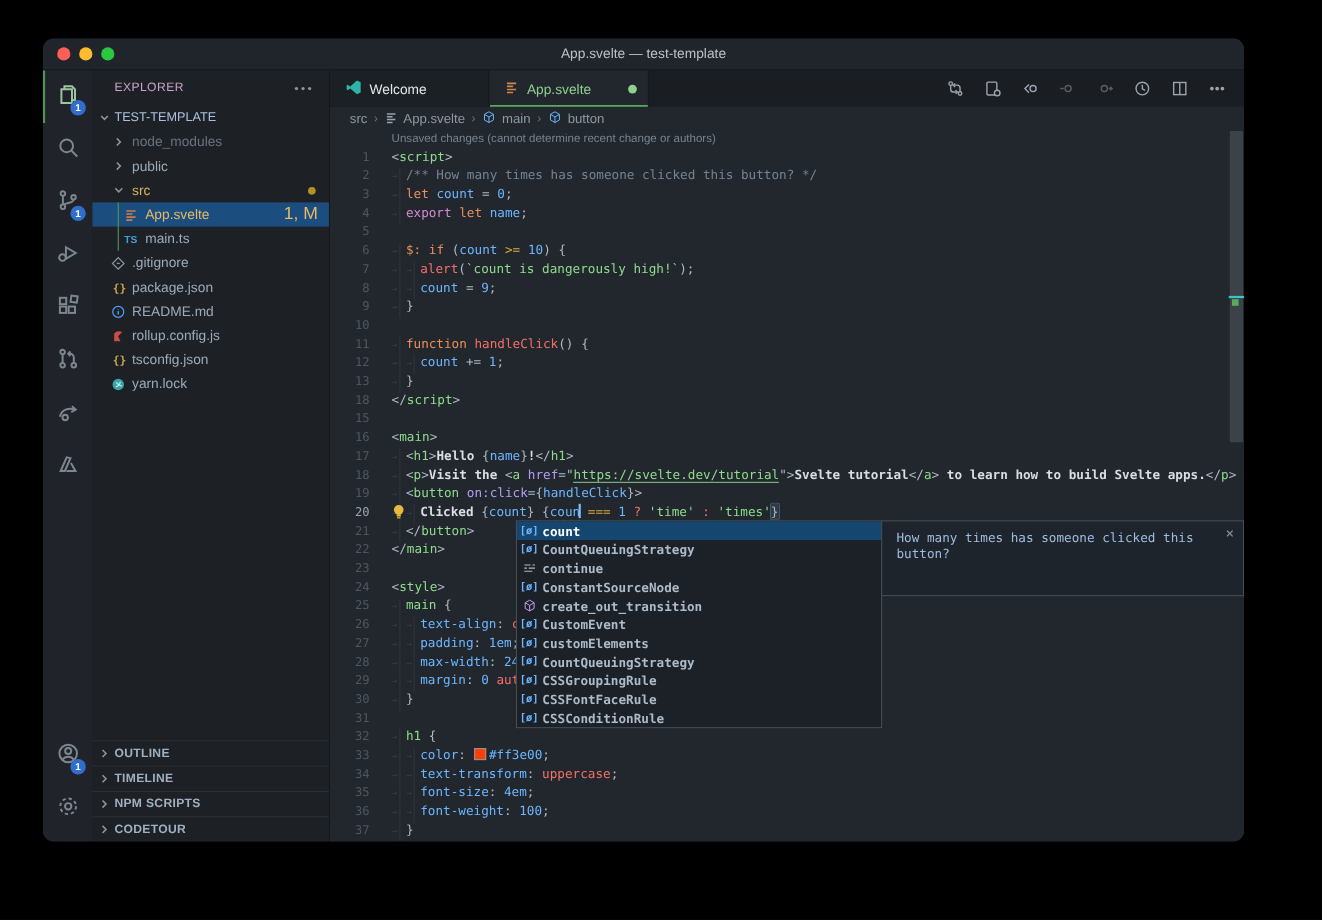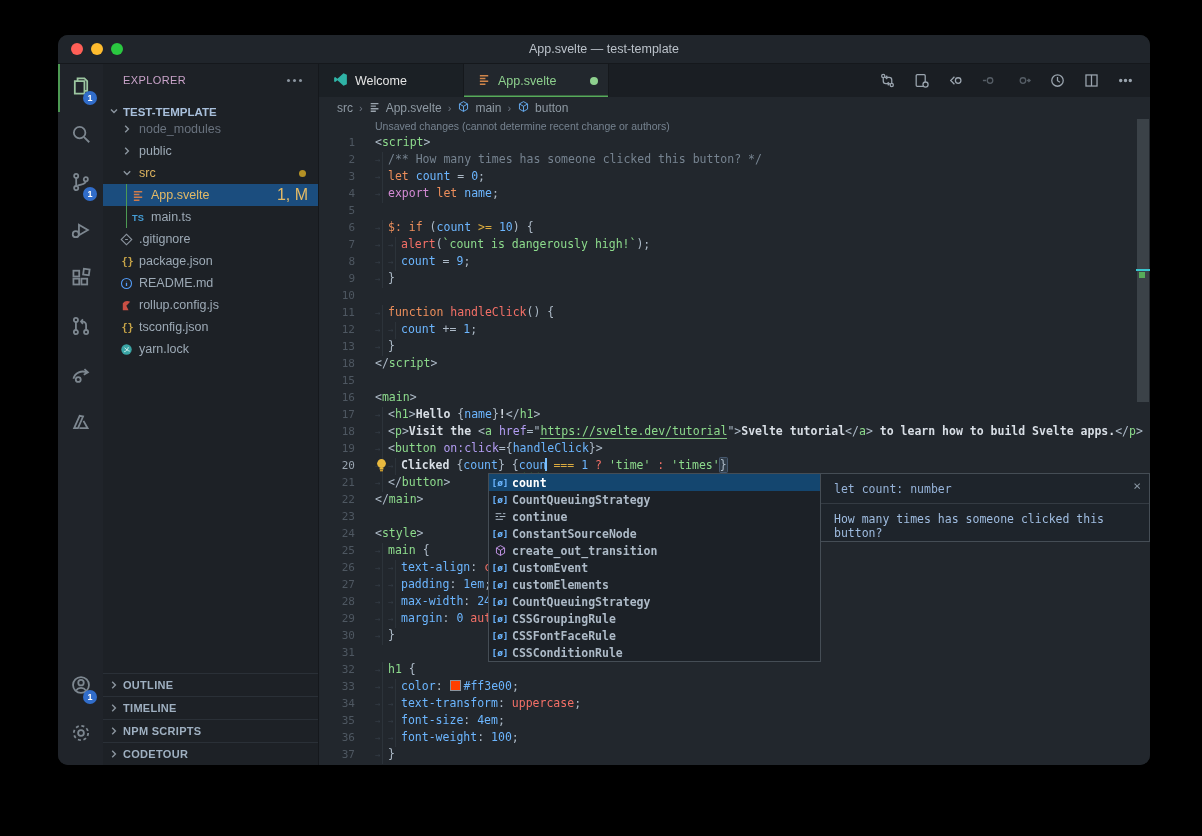--- a/index.html
+++ b/index.html
@@ -1,17 +1,17 @@
 <!DOCTYPE html>
 <html><head>
 <meta charset="utf-8">
 <style>
   html,body{margin:0;padding:0;background:#000;width:1202px;height:836px;overflow:hidden;
     font-family:"Liberation Sans",sans-serif;-webkit-font-smoothing:antialiased;}
-  .win{position:absolute;left:58px;top:35px;width:1092px;height:730px;border-radius:10px;
+  .win{position:absolute;left:39px;top:35px;width:1092px;height:730px;border-radius:10px;
     overflow:hidden;background:#1e2227;box-shadow:0 25px 70px rgba(0,0,0,.85);}
   
   .titlebar{height:28px;background:#20252b;display:flex;align-items:center;justify-content:center;
     position:relative;border-bottom:1px solid #15181c;}
   .lights{position:absolute;left:13px;top:8px;display:flex;gap:8px;}
   .light{width:12px;height:12px;border-radius:50%;}
   .title{font-size:12.5px;color:#bac1c9;}
   
   .body{display:flex;height:701px;}
   
@@ -23,21 +23,21 @@
   .ab-badge{position:absolute;right:6px;bottom:7px;min-width:14px;height:14px;border-radius:8px;
     background:#316dca;color:#fff;font-size:9px;font-weight:700;display:flex;align-items:center;
     justify-content:center;}
   .ab-bottom{position:absolute;bottom:6px;left:0;width:45px;}
   
   .sbar-side{width:215px;background:#1d2126;flex:none;position:relative;border-right:1px solid #15181c;}
   .sb-head{height:32px;display:flex;align-items:center;padding:0 14px 0 20px;}
   .sb-title{font-size:11px;letter-spacing:.4px;color:#c9a3c9;flex:1;}
   .sb-dots{display:flex;gap:3px;cursor:pointer;padding:4px 2px;}
   .sb-dots i{width:3px;height:3px;border-radius:50%;background:#8b959f;display:block;}
-  .sb-proj{height:22px;display:flex;align-items:flex-end;padding-left:4px;color:#a9c0dc;font-weight:700;
+  .sb-proj{height:22px;display:flex;align-items:center;padding-left:4px;color:#a9c0dc;font-weight:400;
     font-size:11.5px;cursor:pointer;}
   .chev{width:14px;height:14px;flex:none;position:relative;margin-right:2px;}
   .chev svg{stroke:#8b959f;fill:none;stroke-width:1.4;}
   .tree{}
   .tr-row{height:22px;display:flex;align-items:center;padding-left:16px;position:relative;
     color:#9daab6;font-size:12.5px;cursor:pointer;}
   .tr-row.dim{color:#69727e;}
   .tr-row.mod{color:#dcb25e;}
   .tr-row.sel{background:#1b4d7e;color:#e3ba66;}
   .tr-row.child{padding-left:28px;}
@@ -696,21 +696,20 @@
             </div>
             <div class="sg-row">
               <span class="sg-ic">
                 <span class="sg-var">[ø]</span>
               </span>
               <span class="sg-lb">CSSConditionRule</span>
             </div>
           </div>
 
         <div class="docs">
-          <div class="docs-sig">let count: number</div>
           <div class="docs-desc">How many times has someone clicked this button?</div>
           <span class="docs-x">×</span>
         </div>
 
         <div class="vscroll">
           <div class="vthumb"></div>
           <div class="ov-teal"></div>
           <div class="ov-green"></div>
         </div>
       </div>

